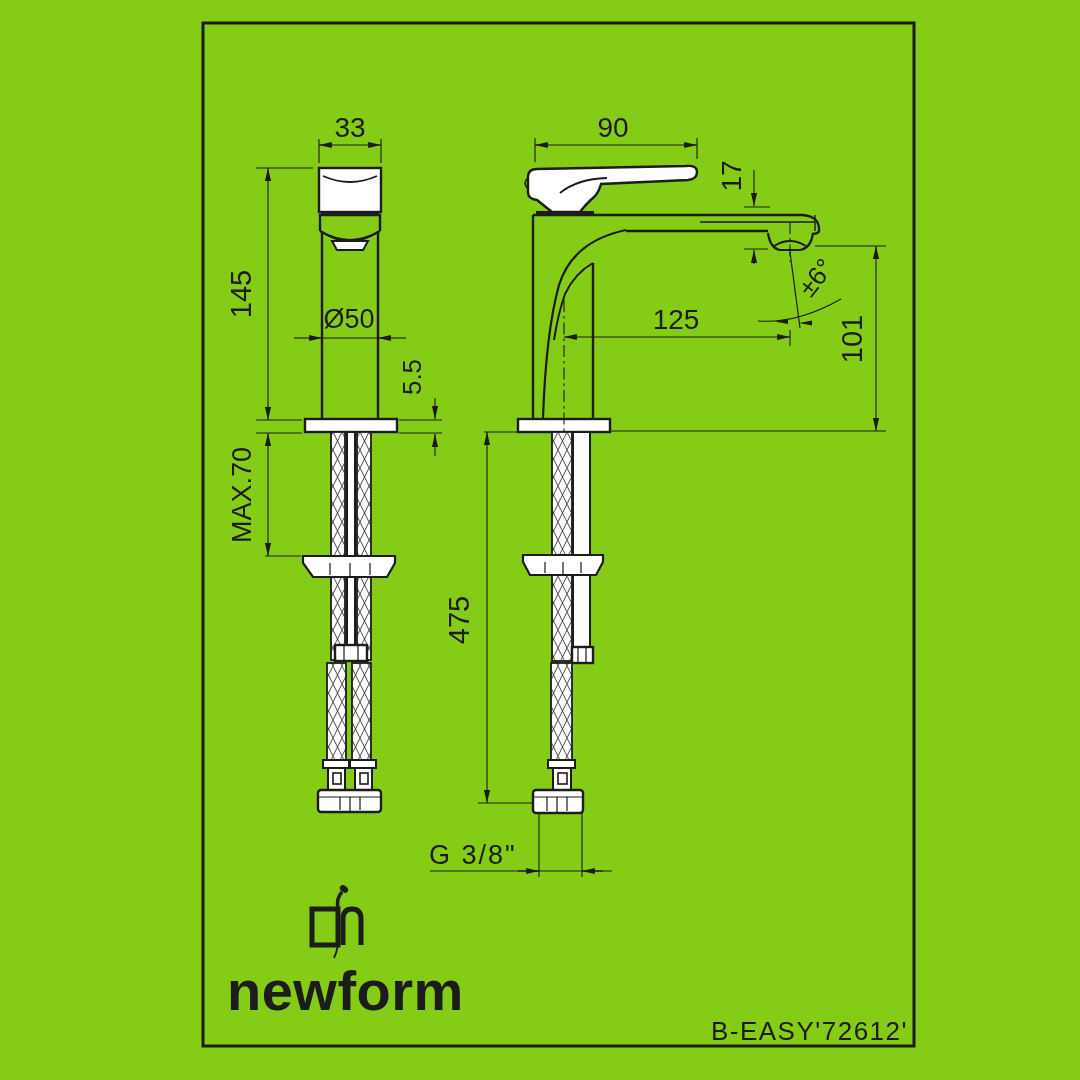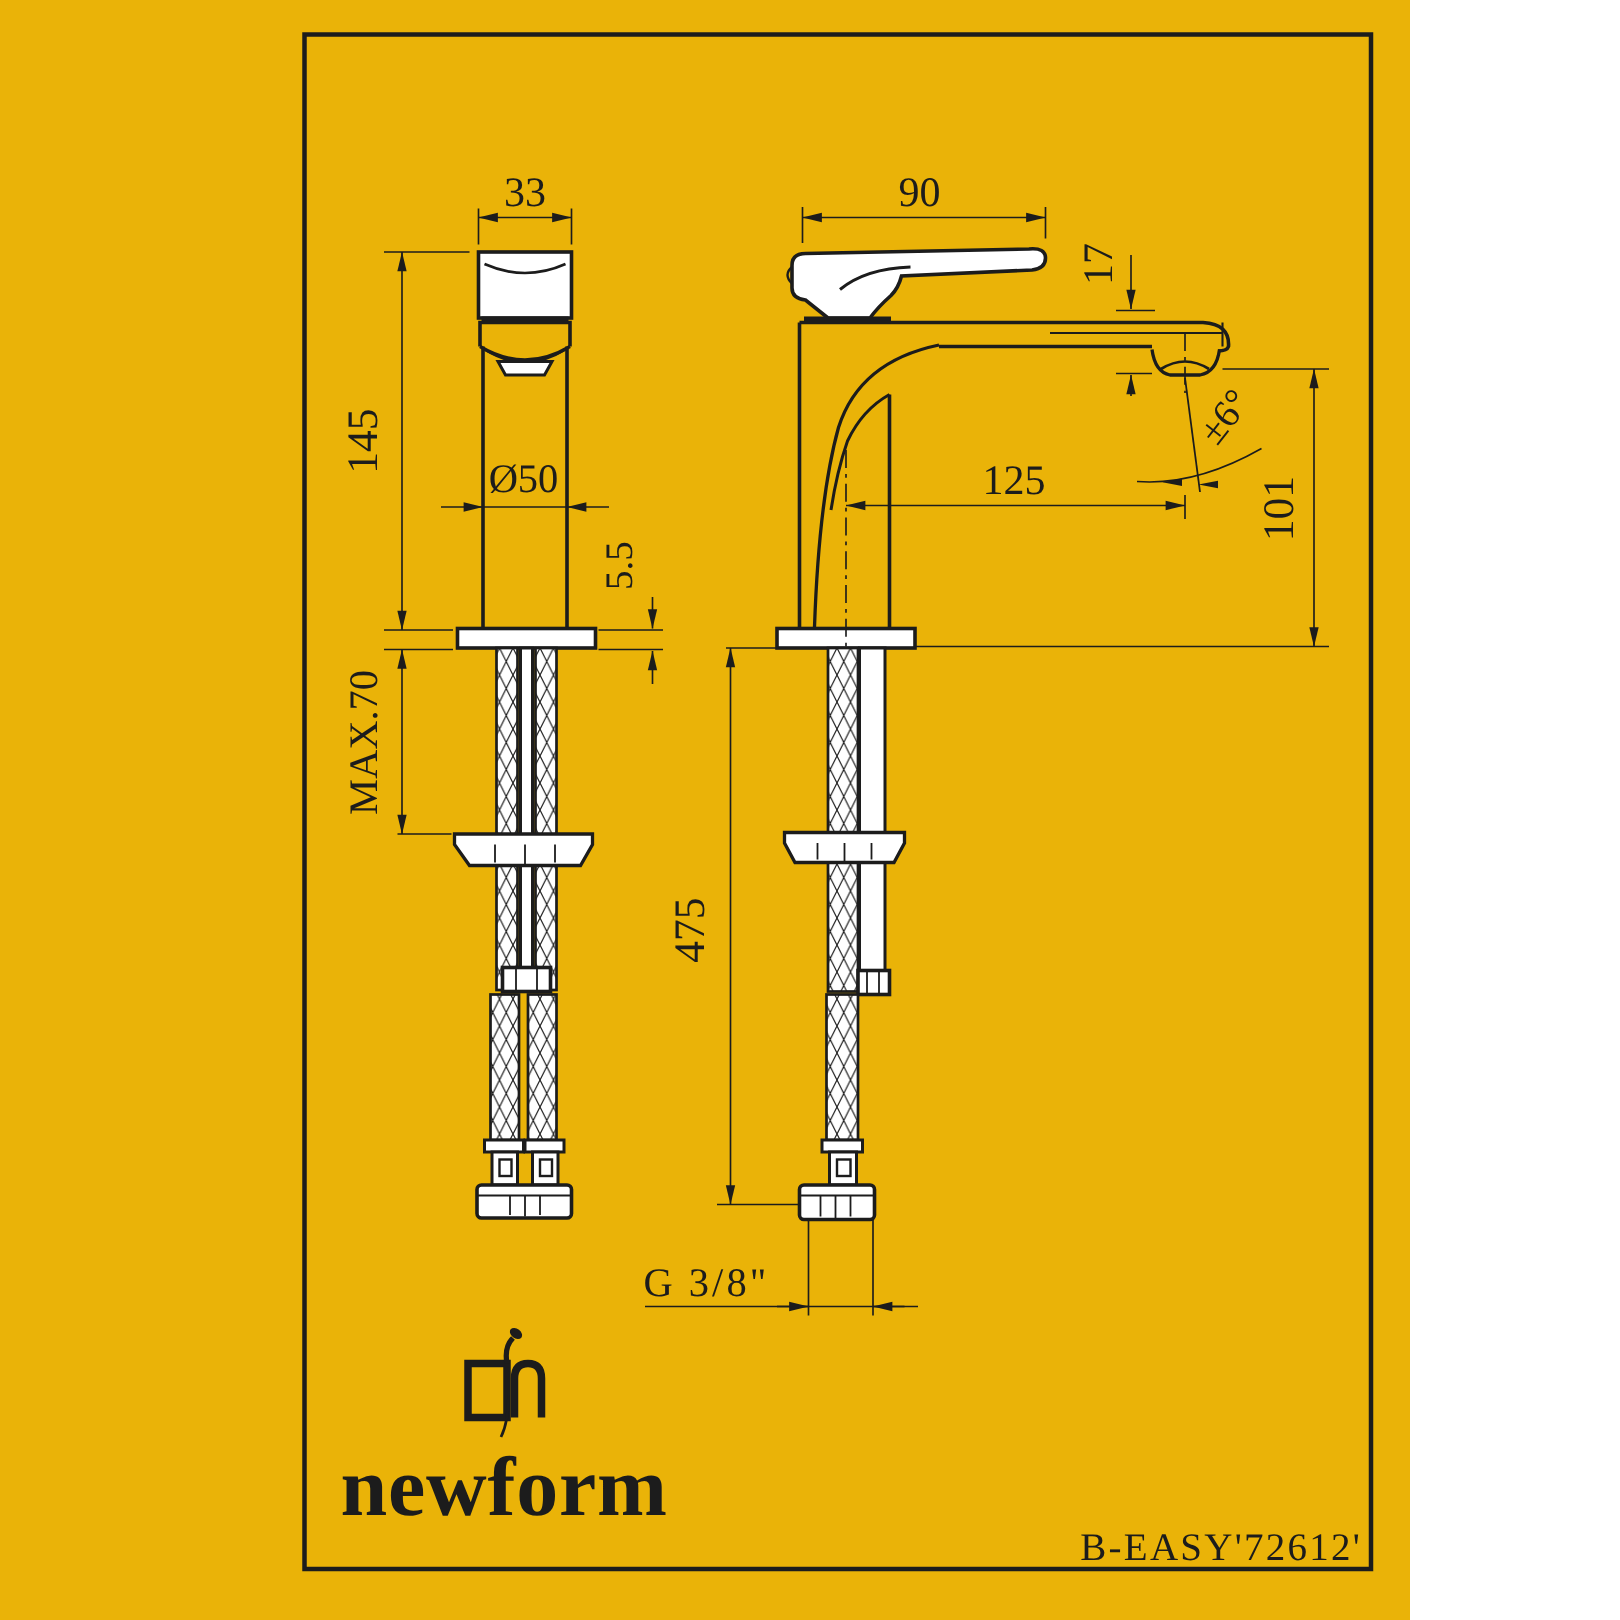--- a/index.html
+++ b/index.html
@@ -1,17 +1,17 @@
 <!DOCTYPE html>
 <html><head>
 <meta charset="utf-8">
 <style>
   html,body{margin:0;padding:0;background:#fff;}
-  #stage{position:relative;width:940px;height:1080px;background:#eab308;overflow:hidden;
-         font-family:Liberation Serif, serif;}
+  #stage{position:relative;width:1080px;height:1080px;background:#84cc16;overflow:hidden;
+         font-family:Liberation Sans, sans-serif;}
   svg{position:absolute;left:0;top:0;}
   .ln{stroke:#1c1c1c;fill:none;}
   .w24{stroke-width:2.4;} .w22{stroke-width:2.2;} .w20{stroke-width:2;}
   .w18{stroke-width:1.8;} .w16{stroke-width:1.6;} .w14{stroke-width:1.4;}
   .w12{stroke-width:1.2;} .w11{stroke-width:1.1;}
   .fillw{fill:#ffffff;}
   .solid{fill:#1c1c1c;stroke:none;}
   .cl{stroke:#1c1c1c;stroke-width:1.1;fill:none;stroke-dasharray:12 4 2.5 4;}
   text{fill:#1c1c1c;}
   .dim{font-size:28px;}

